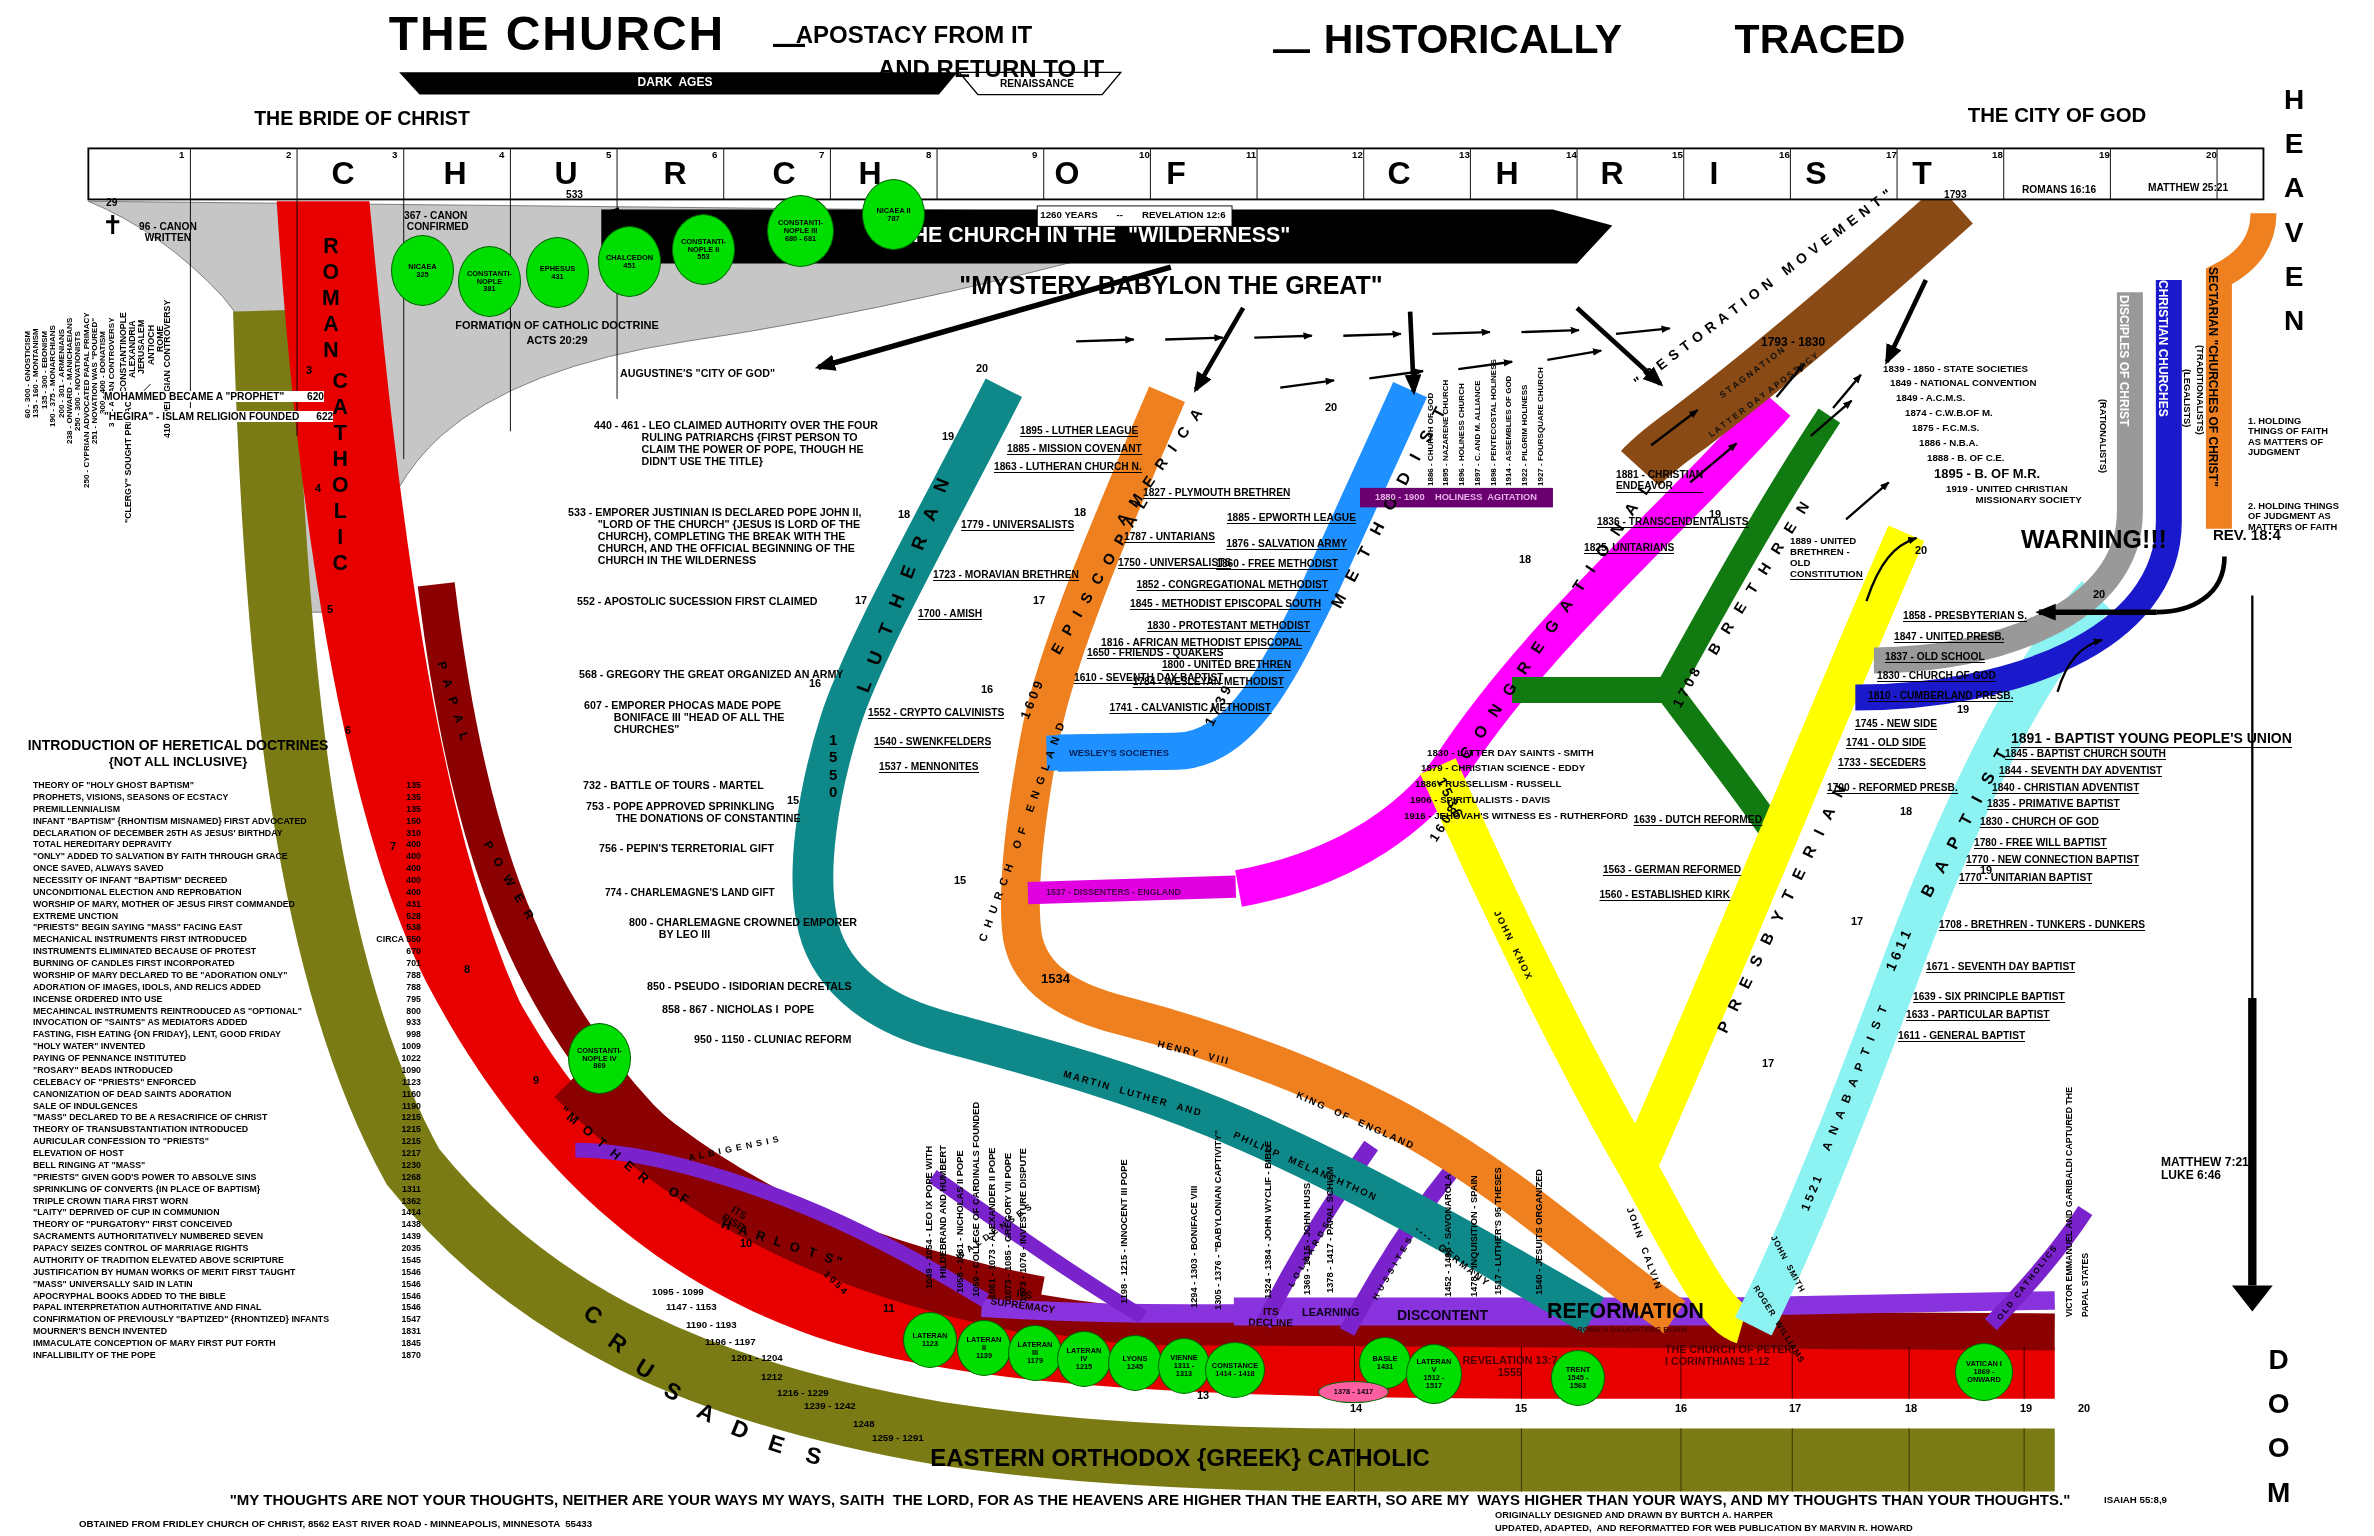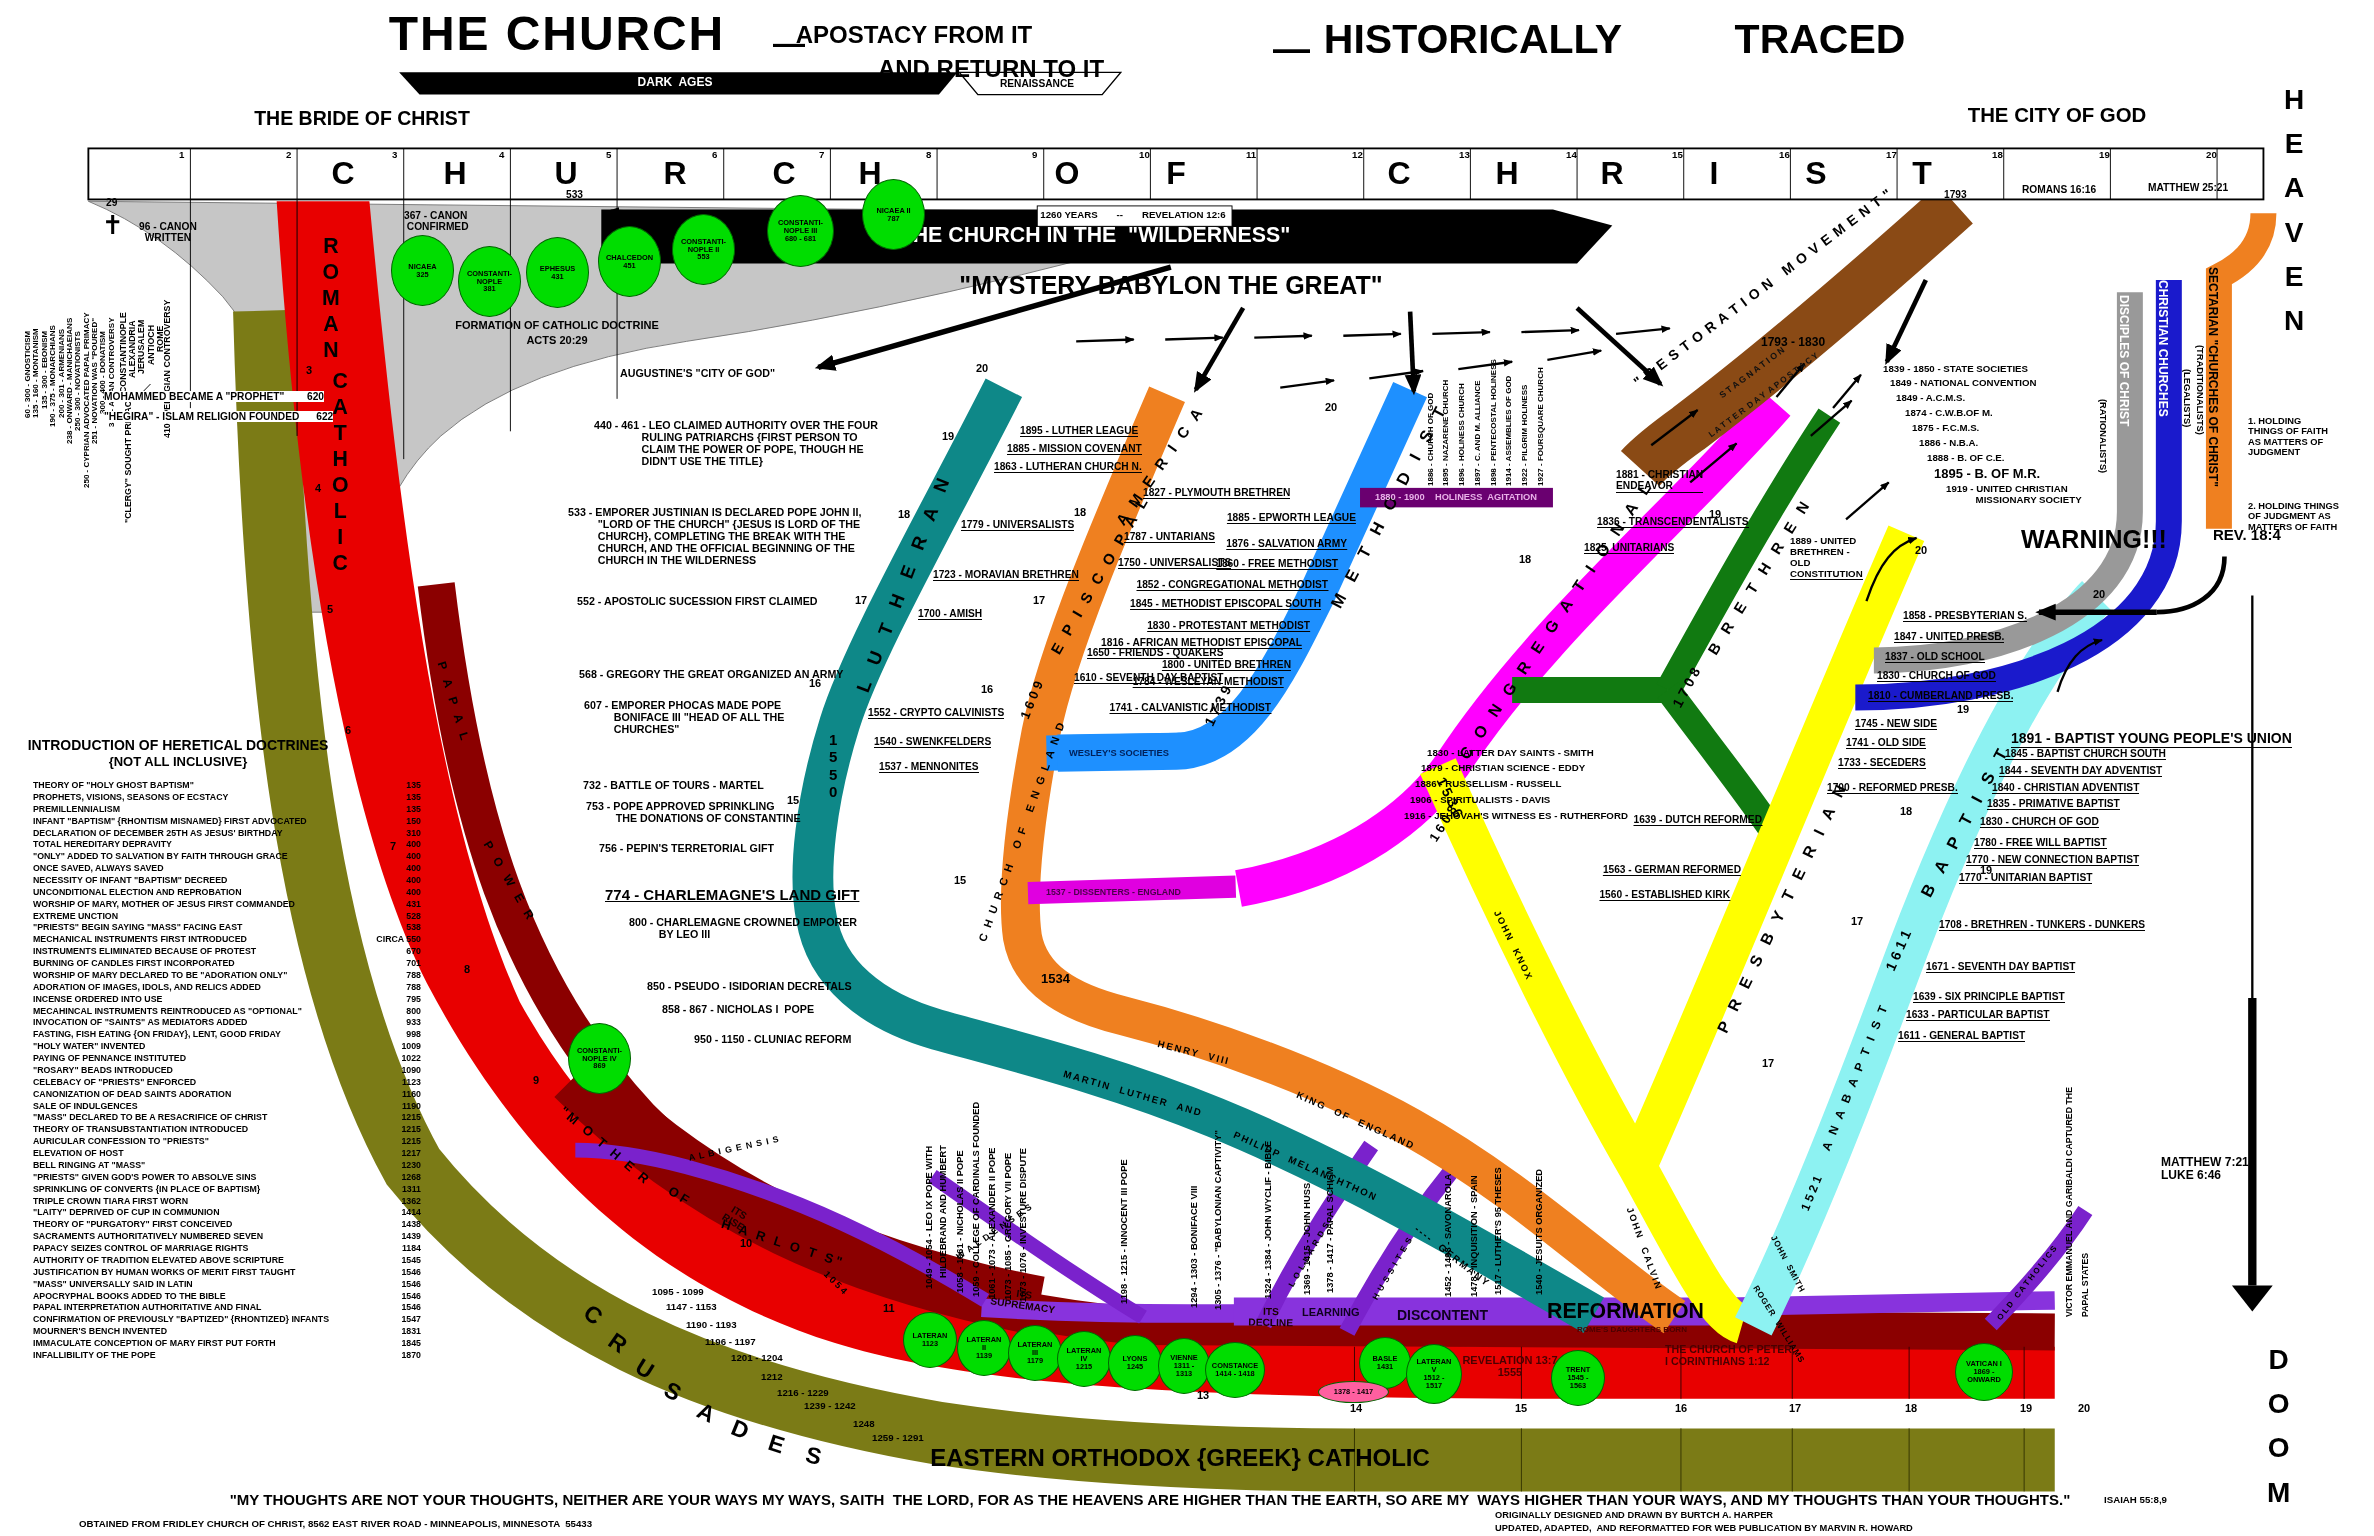--- a/index.html
+++ b/index.html
@@ -217,21 +217,21 @@
           CHURCH IN THE WILDERNESS</div>
       <div class="lb" style="left: 577px; top: 595px; font-size: 10.7px; transform-origin: left top;">552 - APOSTOLIC SUCESSION FIRST CLAIMED</div>
       <div class="lb" style="left: 579px; top: 668px; font-size: 10.7px; transform-origin: left top;">568 - GREGORY THE GREAT ORGANIZED AN ARMY</div>
       <div class="lb" style="left: 584px; top: 699px; font-size: 10.7px; transform-origin: left top;">607 - EMPORER PHOCAS MADE POPE
           BONIFACE III "HEAD OF ALL THE
           CHURCHES"</div>
       <div class="lb" style="left: 583px; top: 779px; font-size: 10.7px; transform-origin: left top;">732 - BATTLE OF TOURS - MARTEL</div>
       <div class="lb" style="left: 586px; top: 800px; font-size: 10.7px; transform-origin: left top;">753 - POPE APPROVED SPRINKLING
           THE DONATIONS OF CONSTANTINE</div>
       <div class="lb" style="left: 599px; top: 842px; font-size: 10.7px; transform-origin: left top;">756 - PEPIN'S TERRETORIAL GIFT</div>
-      <div class="lb" style="left: 605px; top: 887px; font-size: 15px; transform-origin: left top; text-decoration: underline;">774 - CHARLEMAGNE'S LAND GIFT</div>
+      <div class="lb" style="left: 605px; top: 887px; font-size: 10px; transform-origin: left top;">774 - CHARLEMAGNE'S LAND GIFT</div>
       <div class="lb" style="left: 629px; top: 916px; font-size: 10.7px; transform-origin: left top;">800 - CHARLEMAGNE CROWNED EMPORER
           BY LEO III</div>
       <div class="lb" style="left: 647px; top: 980px; font-size: 10.7px; transform-origin: left top;">850 - PSEUDO - ISIDORIAN DECRETALS</div>
       <div class="lb" style="left: 662px; top: 1003px; font-size: 10.7px; transform-origin: left top;">858 - 867 - NICHOLAS I  POPE</div>
       <div class="lb" style="left: 694px; top: 1033px; font-size: 10.7px; transform-origin: left top;">950 - 1150 - CLUNIAC REFORM</div>
       <div class="lb" style="left: 322px; top: 234px; font-size: 21.3px; line-height: 1.22; text-align: center; transform-origin: left top;">R
 O
 M
 A
 N</div>
@@ -593,21 +593,21 @@
       <div class="lb" style="left: 352px; top: 1185px; width: 69px; text-align: right; font-size: 8.8px;">1311</div>
       <div class="lb" style="left: 33px; top: 1197px; font-size: 8.8px; transform-origin: left top;">TRIPLE CROWN TIARA FIRST WORN</div>
       <div class="lb" style="left: 352px; top: 1197px; width: 69px; text-align: right; font-size: 8.8px;">1362</div>
       <div class="lb" style="left: 33px; top: 1208px; font-size: 8.8px; transform-origin: left top;">"LAITY" DEPRIVED OF CUP IN COMMUNION</div>
       <div class="lb" style="left: 352px; top: 1208px; width: 69px; text-align: right; font-size: 8.8px;">1414</div>
       <div class="lb" style="left: 33px; top: 1220px; font-size: 8.8px; transform-origin: left top;">THEORY OF "PURGATORY" FIRST CONCEIVED</div>
       <div class="lb" style="left: 352px; top: 1220px; width: 69px; text-align: right; font-size: 8.8px;">1438</div>
       <div class="lb" style="left: 33px; top: 1232px; font-size: 8.8px; transform-origin: left top;">SACRAMENTS AUTHORITATIVELY NUMBERED SEVEN</div>
       <div class="lb" style="left: 352px; top: 1232px; width: 69px; text-align: right; font-size: 8.8px;">1439</div>
       <div class="lb" style="left: 33px; top: 1244px; font-size: 8.8px; transform-origin: left top;">PAPACY SEIZES CONTROL OF MARRIAGE RIGHTS</div>
-      <div class="lb" style="left: 352px; top: 1244px; width: 69px; text-align: right; font-size: 8.8px;">1184</div>
+      <div class="lb" style="left: 352px; top: 1244px; width: 69px; text-align: right; font-size: 8.8px;">2035</div>
       <div class="lb" style="left: 33px; top: 1256px; font-size: 8.8px; transform-origin: left top;">AUTHORITY OF TRADITION ELEVATED ABOVE SCRIPTURE</div>
       <div class="lb" style="left: 352px; top: 1256px; width: 69px; text-align: right; font-size: 8.8px;">1545</div>
       <div class="lb" style="left: 33px; top: 1268px; font-size: 8.8px; transform-origin: left top;">JUSTIFICATION BY HUMAN WORKS OF MERIT FIRST TAUGHT</div>
       <div class="lb" style="left: 352px; top: 1268px; width: 69px; text-align: right; font-size: 8.8px;">1546</div>
       <div class="lb" style="left: 33px; top: 1280px; font-size: 8.8px; transform-origin: left top;">"MASS" UNIVERSALLY SAID IN LATIN</div>
       <div class="lb" style="left: 352px; top: 1280px; width: 69px; text-align: right; font-size: 8.8px;">1546</div>
       <div class="lb" style="left: 33px; top: 1292px; font-size: 8.8px; transform-origin: left top;">APOCRYPHAL BOOKS ADDED TO THE BIBLE</div>
       <div class="lb" style="left: 352px; top: 1292px; width: 69px; text-align: right; font-size: 8.8px;">1546</div>
       <div class="lb" style="left: 33px; top: 1303px; font-size: 8.8px; transform-origin: left top;">PAPAL INTERPRETATION AUTHORITATIVE AND FINAL</div>
       <div class="lb" style="left: 352px; top: 1303px; width: 69px; text-align: right; font-size: 8.8px;">1546</div>

